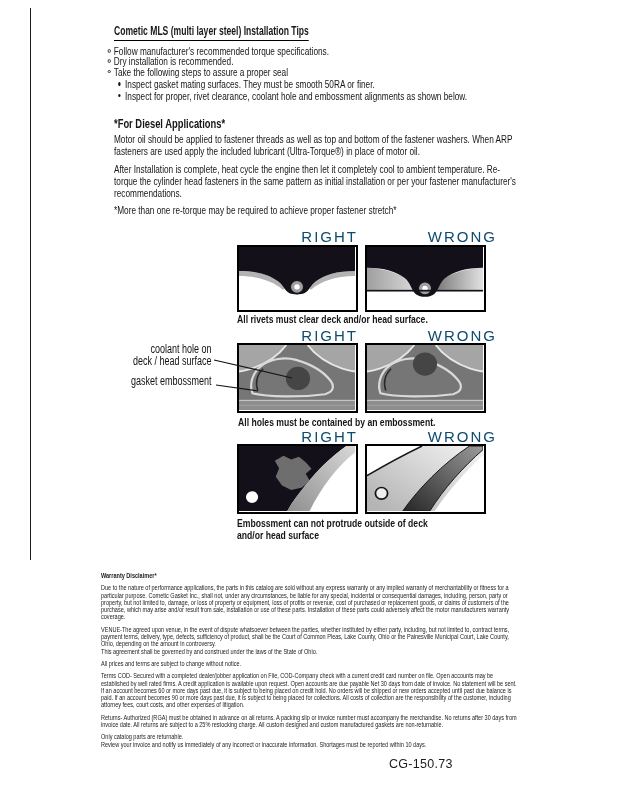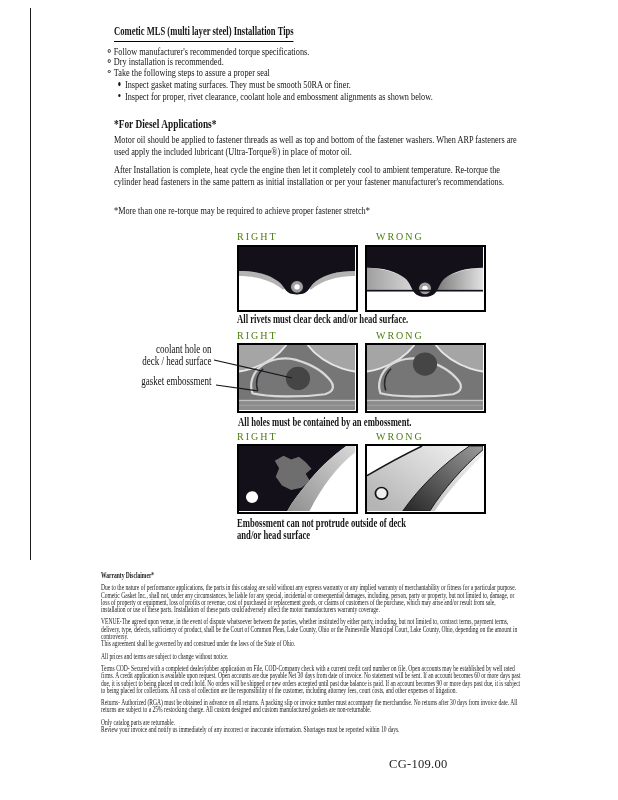--- a/index.html
+++ b/index.html
@@ -1,17 +1,17 @@
 <!DOCTYPE html>
 <html><head>
 <meta charset="utf-8">
 <style>
   html,body{margin:0;padding:0;background:#fff;}
   .page{position:relative;width:618px;height:800px;background:#ffffff;overflow:hidden;
-        font-family:Liberation Serif, serif;color:#161616;}
+        font-family:Liberation Sans, sans-serif;color:#161616;}
   .abs{position:absolute;}
   .cx{transform:scaleX(0.75);transform-origin:0 0;}
   .cx66{transform:scaleX(0.66);transform-origin:0 0;}
 
   
   .fold-line{left:30px;top:8px;width:1.3px;height:552px;background:#1c1c1c;}
 
   
   .title{left:114px;top:23px;font-size:13px;font-weight:bold;white-space:nowrap;}
   .title span{display:inline-block;border-bottom:1.6px solid #000;padding-bottom:2px;}
@@ -25,21 +25,21 @@
   .b-item.sub .b-marker{left:15px;top:3.4px;background:#111;border:none;width:3.4px;height:3.4px;}
 
   
   .diesel-h{left:114px;top:117px;font-size:12.5px;font-weight:bold;white-space:nowrap;}
   .body-p{left:114px;font-size:11px;line-height:12.2px;width:540px;}
   .p1{top:133px;}
   .p2{top:163px;}
   .note{top:204px;white-space:nowrap;}
 
   
-  .dg-label{width:121px;text-align:left;font-size:10px;letter-spacing:2px;color:#4d7c0f;line-height:14px;}
+  .dg-label{width:121px;text-align:right;font-size:15px;letter-spacing:2px;color:#0c4a6e;line-height:14px;}
   .lab-l{left:237px;} .lab-r{left:376px;}
   .row1-lab{top:230px;} .row2-lab{top:329px;} .row3-lab{top:430px;}
   .caption{font-size:11.5px;font-weight:bold;line-height:12px;white-space:nowrap;}
   .cap1{left:237px;top:313px;} .cap2{left:238px;top:416px;}
   .cap3{left:237px;top:517px;white-space:pre-line;width:360px;}
 
   
   .panel{border:2.5px solid #000;width:121px;box-sizing:border-box;background:#fff;overflow:hidden;}
   .panel svg{display:block;}
   .p-row1{top:245px;height:67px;} .p-row2{top:343px;height:70px;} .p-row3{top:444px;height:70px;}
@@ -229,15 +229,15 @@
     <p>Due to the nature of performance applications, the parts in this catalog are sold without any express warranty or any implied warranty of merchantability or fitness for a particular purpose.  Cometic Gasket Inc., shall not, under any circumstances, be liable for any special, incidental or consequential damages, including, person, party or property, but not limited to, damage, or loss of property or equipment, loss of profits or revenue, cost of purchased or replacement goods, or claims of customers of the purchase, which may arise and/or result from sale, installation or use of these parts.  Installation of these parts could adversely affect the motor manufacturers warranty coverage.</p>
     <p class="tight">VENUE-The agreed upon venue, in the event of dispute whatsoever between the parties, whether instituted by either party, including, but not limited to, contract terms, payment terms, delivery, type, defects, sufficiency of product, shall be the Court of Common Pleas, Lake County, Ohio or the Painesville Municipal Court, Lake County, Ohio, depending on the amount in controversy.</p>
     <p>This agreement shall be governed by and construed under the laws of the State of Ohio.</p>
     <p>All prices and terms are subject to change without notice.</p>
     <p>Terms COD- Secured with a completed dealer/jobber application on File, COD-Company check with a current credit card number on file.  Open accounts may be established by well rated firms.  A credit application is available upon request.  Open accounts are due payable Net 30 days from date of invoice.  No statement will be sent.  If an account becomes 60 or more days past due, it is subject to being placed on credit hold.  No orders will be shipped or new orders accepted until past due balance is paid.  If an account becomes 90 or more days past due, it is subject to being placed for collections.  All costs of collection are the responsibility of the customer, including attorney fees, court costs, and other expenses of litigation.</p>
     <p>Returns- Authorized (RGA) must be obtained in advance on all returns.  A packing slip or invoice number must accompany the merchandise.  No returns after 30 days from invoice date.  All returns are subject to a 25% restocking charge.  All custom designed and custom manufactured gaskets are non-returnable.</p>
     <p class="tight">Only catalog parts are returnable.</p>
     <p>Review your invoice and notify us immediately of any incorrect or inaccurate information.  Shortages must be reported within 10 days.</p>
   </div>
 
-  <div class="abs footer-code">CG-109.00</div>
+  <div class="abs footer-code">CG-150.73</div>
 
 </div>
 
 </body></html>

